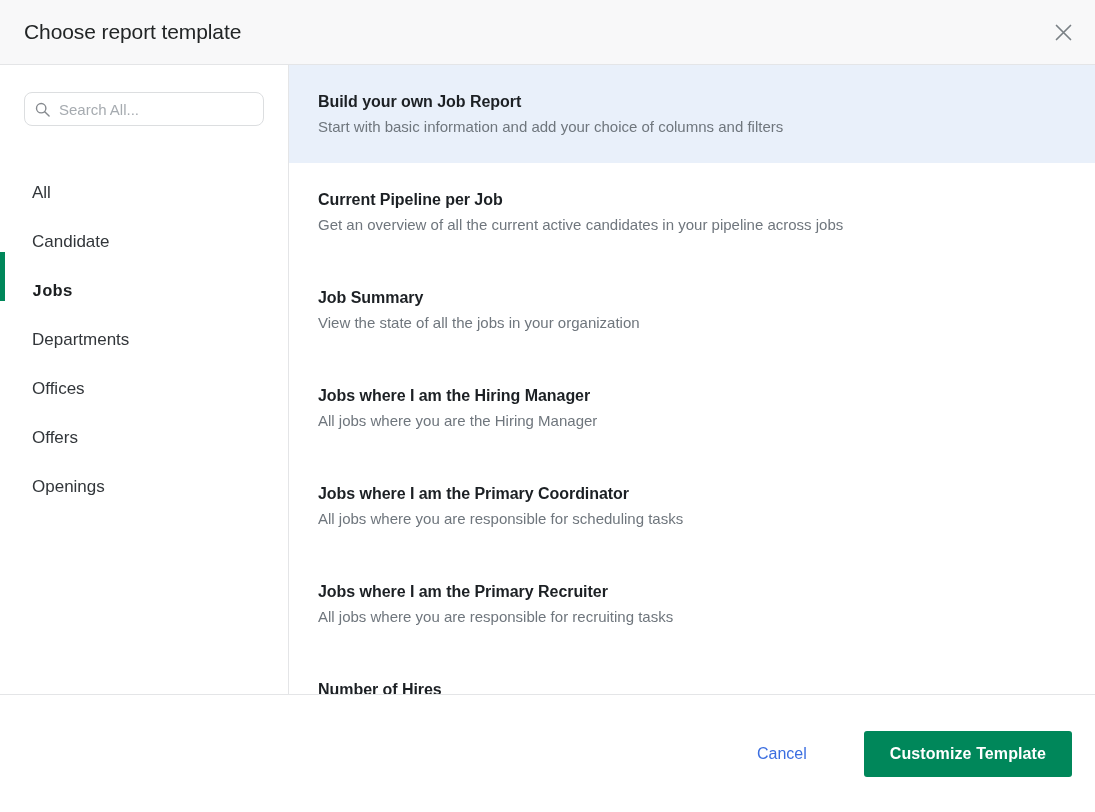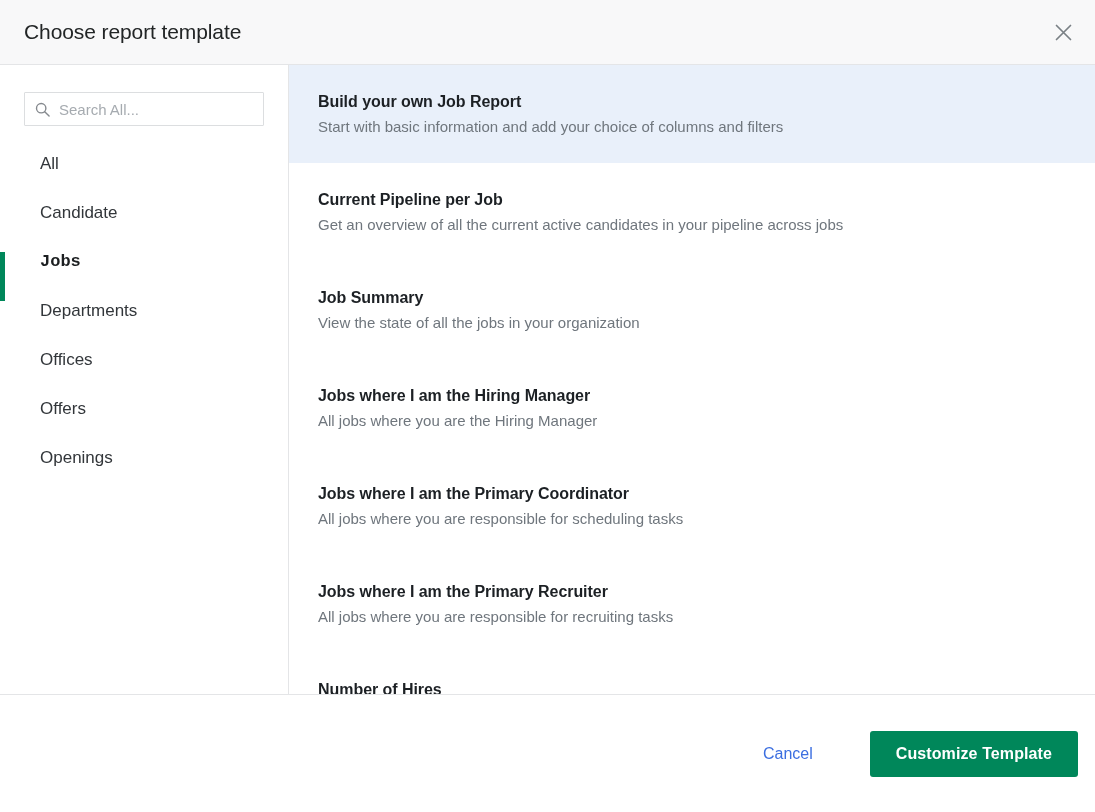--- a/index.html
+++ b/index.html
@@ -79,21 +79,21 @@
     flex: 0 0 289px;
     background: #ffffff;
     border-right: 1px solid #e4e5e7;
     padding-top: 27px;
   }
 
   .search-wrap {
     margin: 0 24px 0 24px;
     height: 28px;
     border: 1px solid #dcdee0;
-    border-radius: 1px;
+    border-radius: 8px;
     display: flex;
     align-items: center;
     padding: 16px 10px;
     background: #fff;
   }
 
   .search-icon {
     flex: 0 0 auto;
     margin-right: 9px;
     display: flex;
@@ -114,22 +114,22 @@
 
   .nav-list {
     list-style: none;
     margin-top: 28px;
   }
 
   .nav-item {
     position: relative;
     height: 49px;
     display: flex;
-    align-items: flex-start;
-    padding-left: 40px;
+    align-items: flex-end;
+    padding-left: 32px;
     font-size: 17px;
     color: #32363a;
     cursor: pointer;
   }
 
   .nav-item.active {
     font-weight: 700;
     color: #1c1f21;
     font-family: Liberation Mono, monospace;
   }
@@ -176,21 +176,21 @@
     line-height: 24px;
     margin-top: 1px;
   }
 
   
   .modal-footer {
     flex: 1 1 auto;
     display: flex;
     align-items: center;
     justify-content: flex-end;
-    padding-right: 17px;
+    padding-right: 23px;
     background: #ffffff;
   }
 
   .cancel-link {
     font-size: 16px;
     color: #3b6ee0;
     background: none;
     border: none;
     cursor: pointer;
     font-family: "Liberation Sans", sans-serif;

